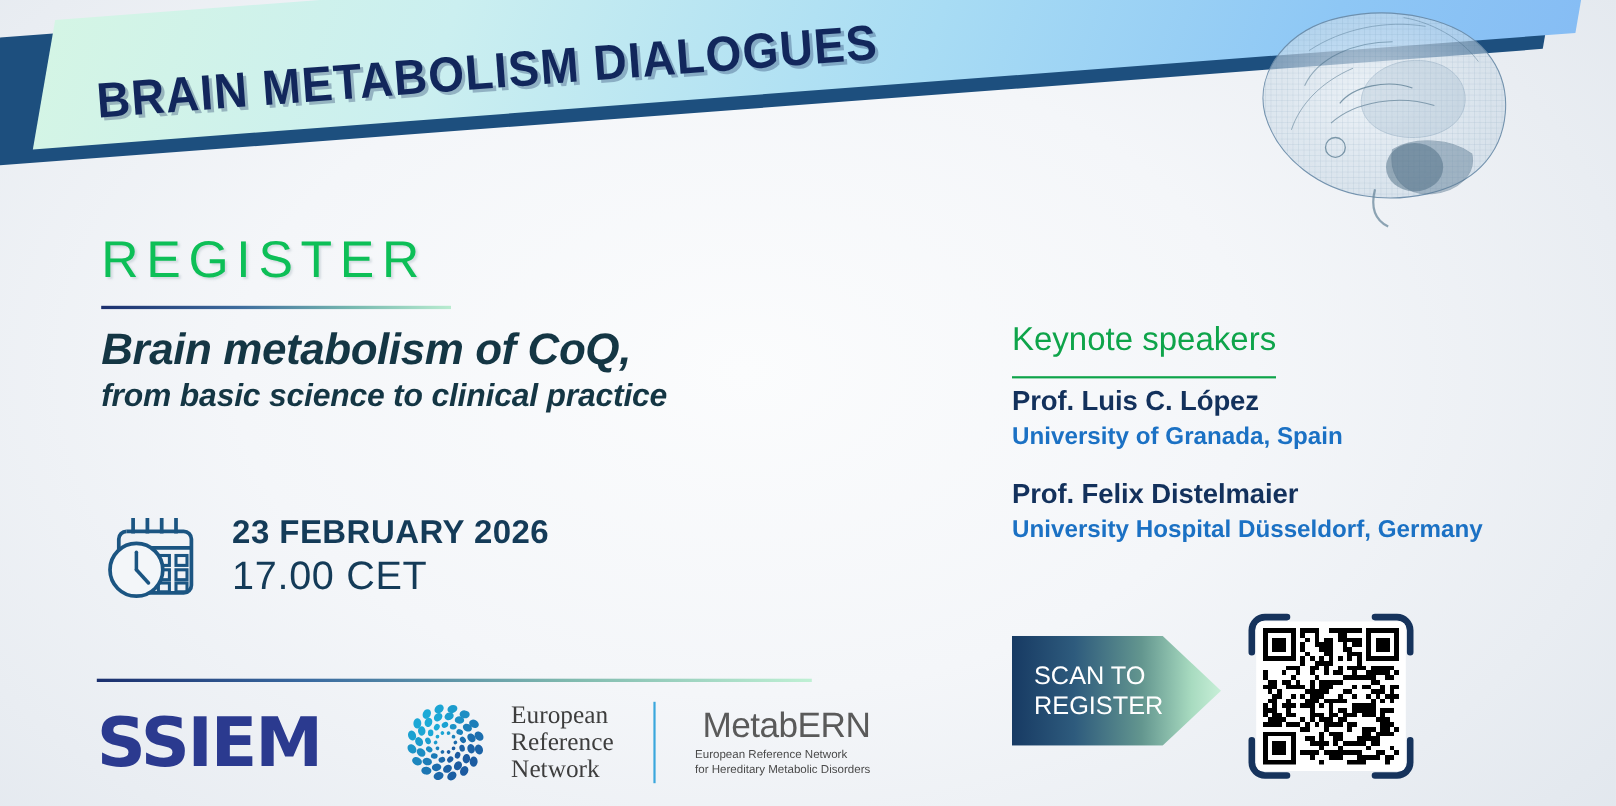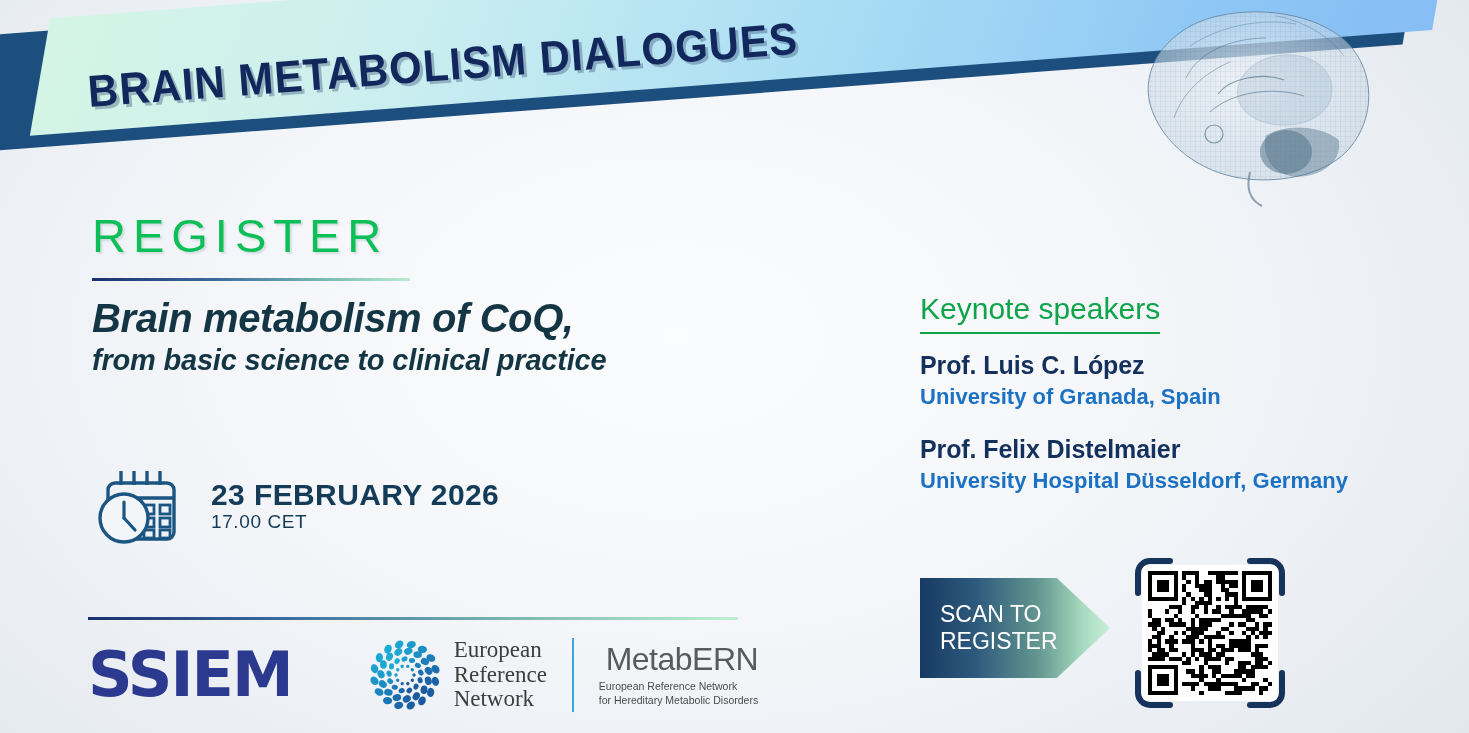--- a/index.html
+++ b/index.html
@@ -64,27 +64,27 @@
   }
   .talk-line2{
     font-size:29px;font-weight:bold;font-style:italic;letter-spacing:-.2px;
     line-height:1.2;margin-top:2px;
   }
 
   
   .datetime{position:absolute;left:96px;top:464px;display:flex;align-items:center;gap:29px;justify-content:flex-end;}
   .dt-text{color:#143b58;}
   .dt-date{font-size:30px;font-weight:bold;letter-spacing:.4px;line-height:1.12;}
-  .dt-time{font-size:19px;font-weight:400;letter-spacing:.6px;line-height:1.2;}
+  .dt-time{font-size:36px;font-weight:400;letter-spacing:.6px;line-height:1.2;}
 
   
   .keynote-head{
     position:absolute;left:920px;top:292px;
     font-size:30px;font-weight:400;color:#0ea44a;
-    border-bottom:2px solid #0ea44a;padding-bottom:6px;
+    border-bottom:2px solid #0ea44a;padding-bottom:16px;
     display:inline-block;
   }
   .speakers{position:absolute;left:920px;top:350px;width:520px;}
   .spk{margin-bottom:22px;}
   .spk-name{font-size:25px;font-weight:bold;color:#13315c;letter-spacing:-.1px;line-height:1.25;}
   .spk-aff{font-size:22px;font-weight:700;color:#1b71c4;line-height:1.3;margin-top:2px;}
 
   
   .scan-arrow{
     position:absolute;left:920px;top:578px;width:190px;height:100px;
@@ -104,21 +104,21 @@
   
   .rule-long{
     position:absolute;left:88px;top:617px;width:650px;height:3px;
     background:linear-gradient(90deg,#1b2f6e 0%,#3a6ba0 30%,#7fb9ae 66%,#bff0d4 100%);
   }
   .logos{position:absolute;left:88px;top:630px;height:90px;display:flex;align-items:center;gap:76px;}
 
   .ssiem{font-size:62px;font-weight:bold;color:#2b3a8f;letter-spacing:-2px;line-height:1;
          font-family:"DejaVu Sans", sans-serif;}
 
-  .ern{display:flex;align-items:center;gap:12px;}
+  .ern{display:flex;align-items:center;gap:23px;}
   .ern-text{font-family:"Liberation Serif", serif;font-size:23px;line-height:1.08;color:#3d3d3d;font-weight:400;}
   .ern-divider{width:2px;height:74px;background:#3aa7dd;margin:0 13px;}
   .metab{display:flex;flex-direction:column;justify-content:center;align-items:flex-end;}
   .metab-name{font-size:32px;color:#5a5a5a;letter-spacing:-.5px;line-height:1.05;font-weight:400;}
   .metab-sub{font-size:10.5px;color:#4a4a4a;line-height:1.3;margin-top:4px;}
 </style>
 </head>
 <body>
 
 <div id="poster">

